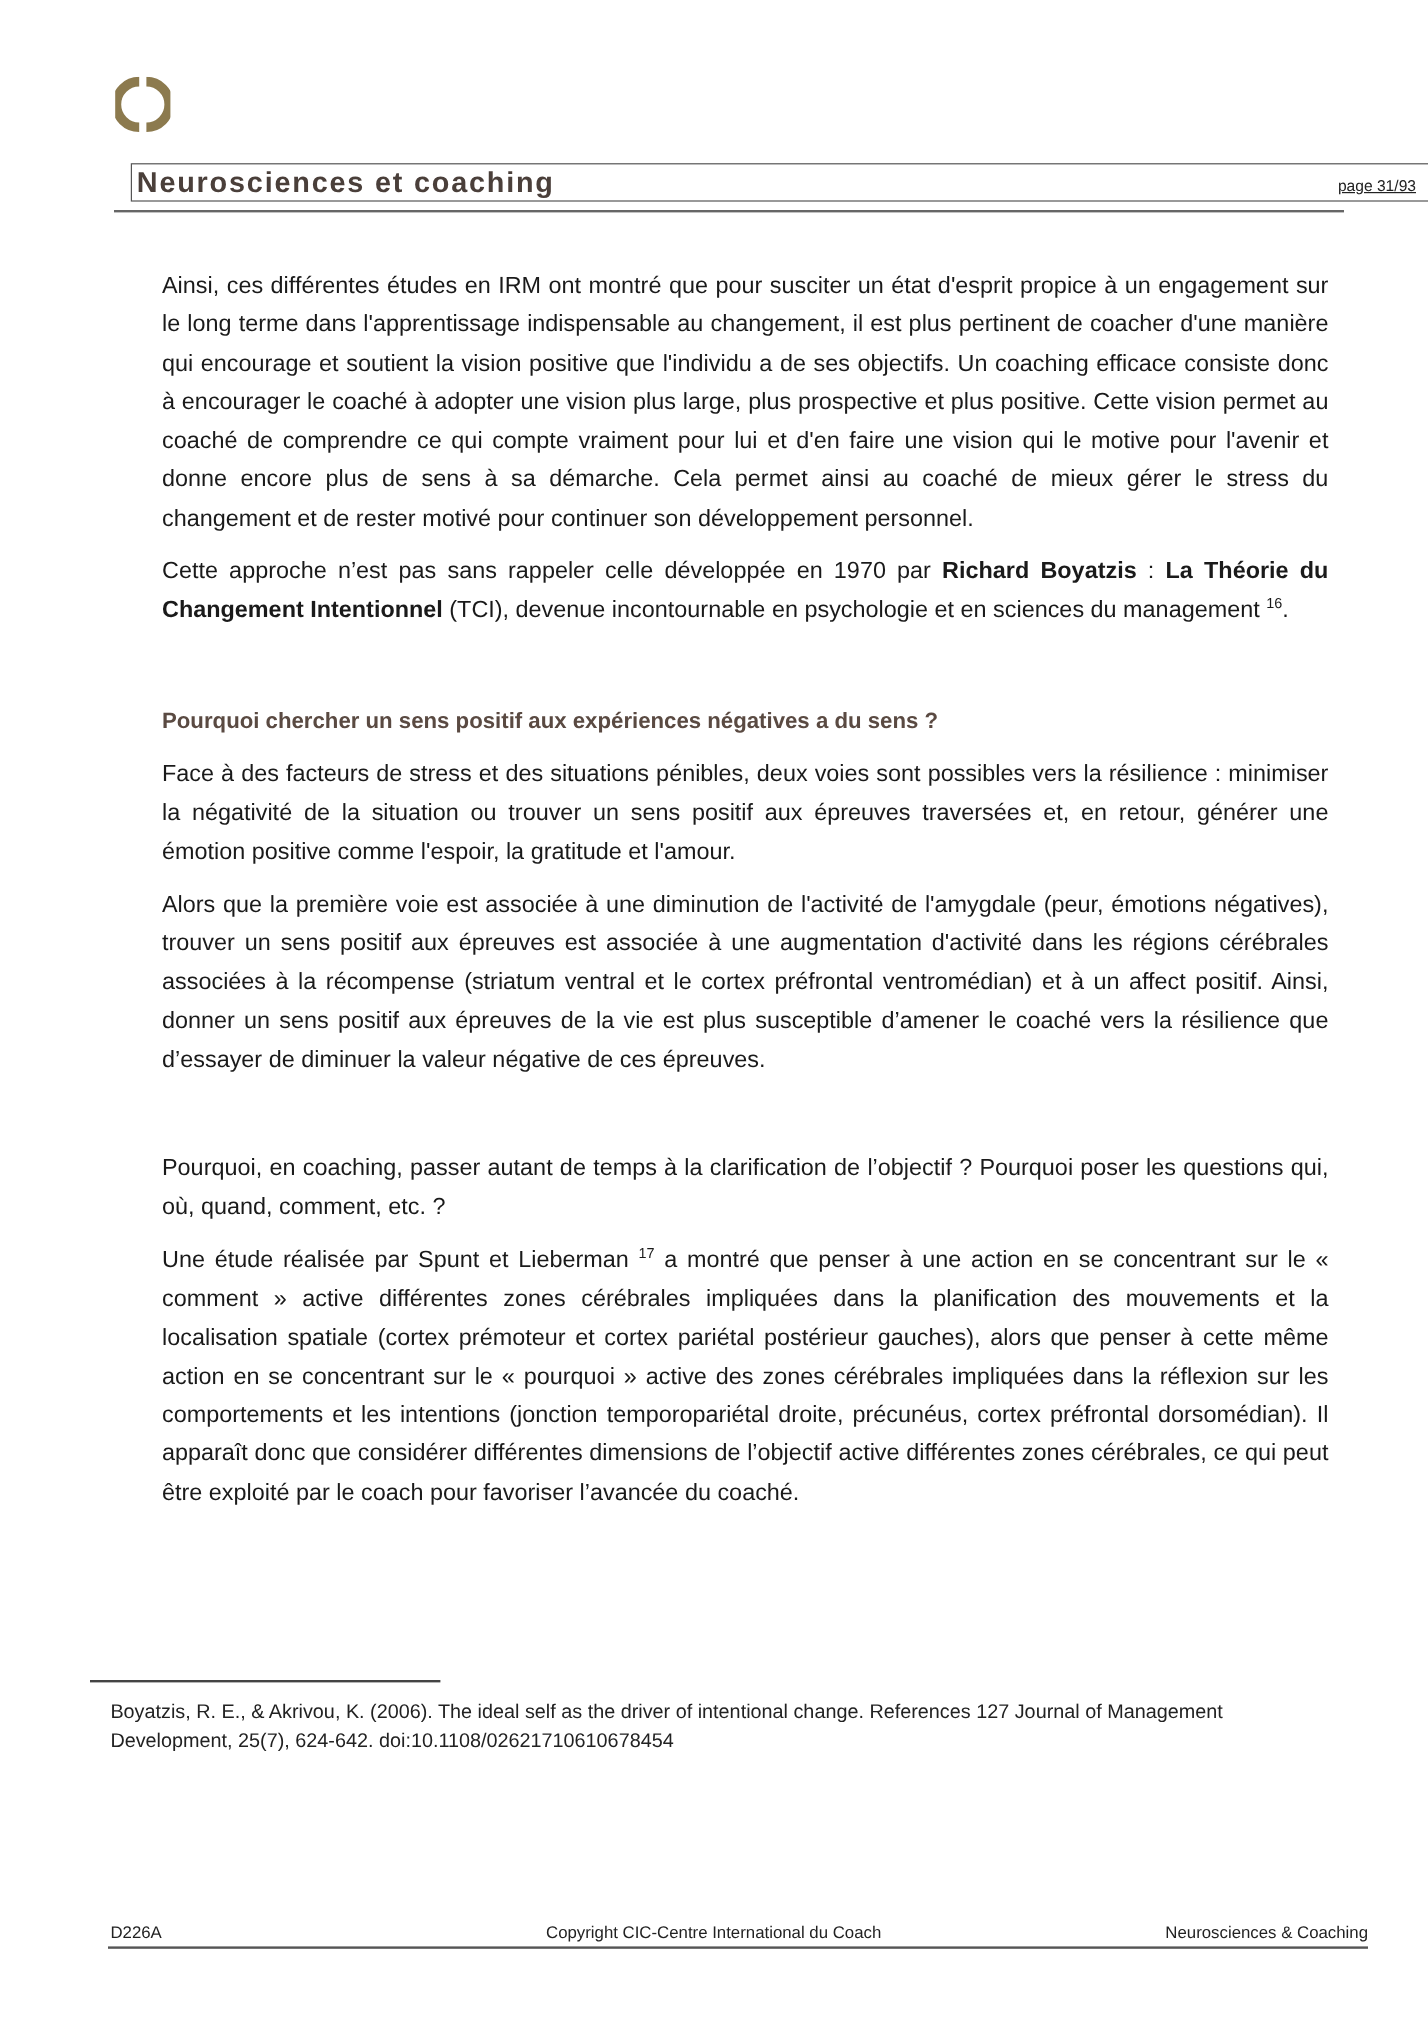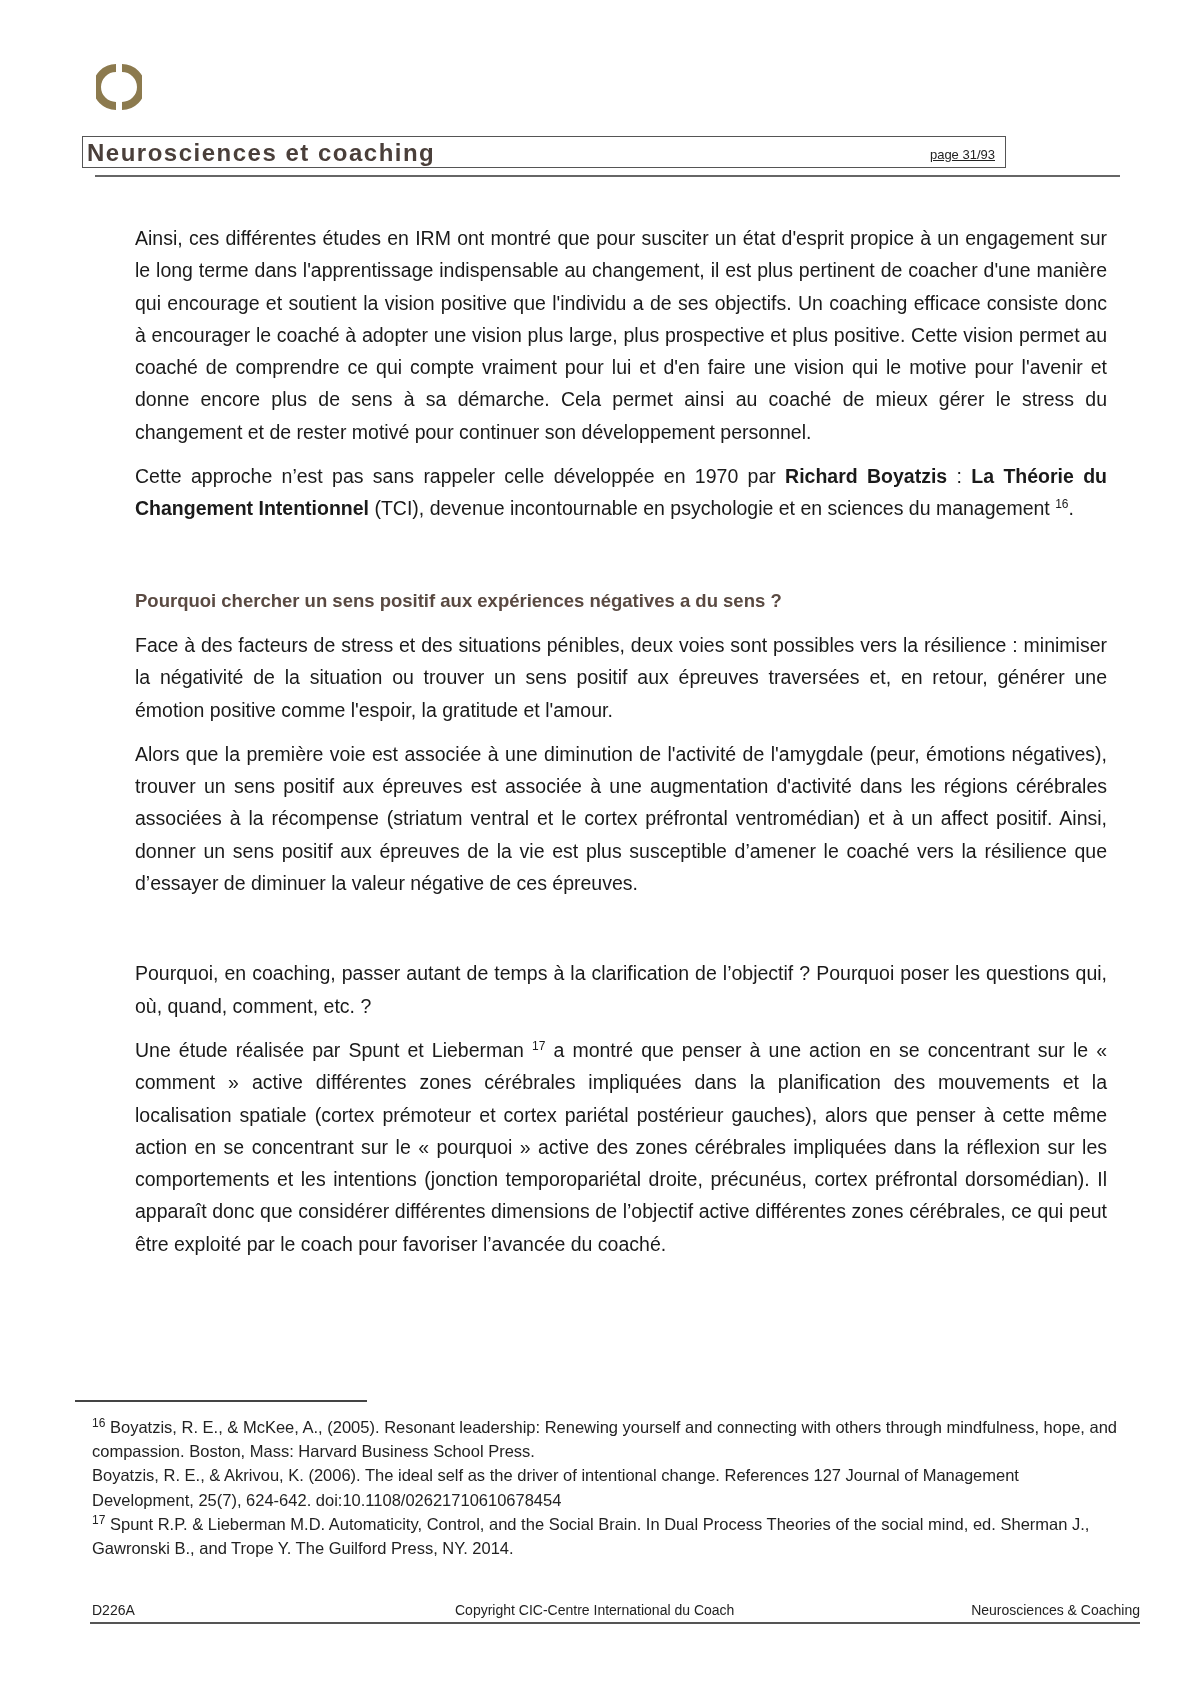--- a/index.html
+++ b/index.html
@@ -1,19 +1,19 @@
 <!DOCTYPE html>
 <html><head>
 <meta charset="utf-8">
 <style>
   html, body { margin: 0; padding: 0; background: #ffffff; }
   body { width: 1190px; height: 1683px; position: relative; overflow: hidden;
          font-family: "Liberation Sans", sans-serif; color: #1a1a1a; }
   .logo { position: absolute; left: 96px; top: 64px; width: 46px; height: 46px; }
-  .header-box { position: absolute; left: 82px; top: 136px; width: 924px; height: 32px;
+  .header-box { position: absolute; left: 109px; top: 136px; width: 1082px; height: 32px;
                 border: 1.5px solid #555; box-sizing: border-box; }
   .header-title { position: absolute; left: 4px; top: 2px; font-size: 24px; font-weight: bold;
                   letter-spacing: 1.5px; color: #4a3f3a; }
   .header-page { position: absolute; right: 10px; top: 10px; font-size: 13px; color: #222; text-decoration: underline; }
   .header-rule { position: absolute; left: 95px; top: 175px; width: 1025px; height: 2px; background: #666; }
   .content { position: absolute; left: 135px; top: 222px; width: 972px; font-size: 19.5px;
              line-height: 32.3px; text-align: justify; }
   .content p { margin: 0 0 12px 0; }
   .content b { font-weight: bold; }
   .subhead { color: #5a4a42; font-weight: bold; font-size: 18.5px; margin: 0; }
@@ -49,21 +49,19 @@
   <p class="subhead" style="">Pourquoi chercher un sens positif aux expériences négatives a du sens ?</p>
   <p>Face à des facteurs de stress et des situations pénibles, deux voies sont possibles vers la résilience : minimiser la négativité de la situation ou trouver un sens positif aux épreuves traversées et, en retour, générer une émotion positive comme l'espoir, la gratitude et l'amour.</p>
   <p>Alors que la première voie est associée à une diminution de l'activité de l'amygdale (peur, émotions négatives), trouver un sens positif aux épreuves est associée à une augmentation d'activité dans les régions cérébrales associées à la récompense (striatum ventral et le cortex préfrontal ventromédian) et à un affect positif. Ainsi, donner un sens positif aux épreuves de la vie est plus susceptible d’amener le coaché vers la résilience que d’essayer de diminuer la valeur négative de ces épreuves.</p>
   <div style="height:46px"></div>
   <p>Pourquoi, en coaching, passer autant de temps à la clarification de l’objectif ? Pourquoi poser les questions qui, où, quand, comment, etc. ?</p>
   <p><span>Une étude réalisée par Spunt et Lieberman </span><span class="sup">17</span><span> a montré que penser à une action en se concentrant sur le « comment » active différentes zones cérébrales impliquées dans la planification des mouvements et la localisation spatiale (cortex prémoteur et cortex pariétal postérieur gauches), alors que penser à cette même action en se concentrant sur le « pourquoi » active des zones cérébrales impliquées dans la réflexion sur les comportements et les intentions (jonction temporopariétal droite, précunéus, cortex préfrontal dorsomédian). Il apparaît donc que considérer différentes dimensions de l’objectif active différentes zones cérébrales, ce qui peut être exploité par le coach pour favoriser l’avancée du coaché.</span></p>
 </div>
 
 <div class="fn-rule"></div>
 <div class="footnotes">
-  <div><span class="sup">16</span><span> Boyatzis, R. E., &amp; McKee, A., (2005). Resonant leadership: Renewing yourself and connecting with others through mindfulness, hope, and compassion. Boston, Mass: Harvard Business School Press.</span></div>
   <div>Boyatzis, R. E., &amp; Akrivou, K. (2006). The ideal self as the driver of intentional change. References 127 Journal of Management Development, 25(7), 624-642. doi:10.1108/02621710610678454</div>
-  <div><span class="sup">17</span><span> Spunt R.P. &amp; Lieberman M.D. Automaticity, Control, and the Social Brain. In Dual Process Theories of the social mind, ed. Sherman J., Gawronski B., and Trope Y. The Guilford Press, NY. 2014.</span></div>
 </div>
 
 <div class="footer-rule"></div>
 <div class="footer f-left">D226A</div>
 <div class="footer f-center">Copyright CIC-Centre International du Coach</div>
 <div class="footer f-right">Neurosciences &amp; Coaching</div>
 
 </body></html>

